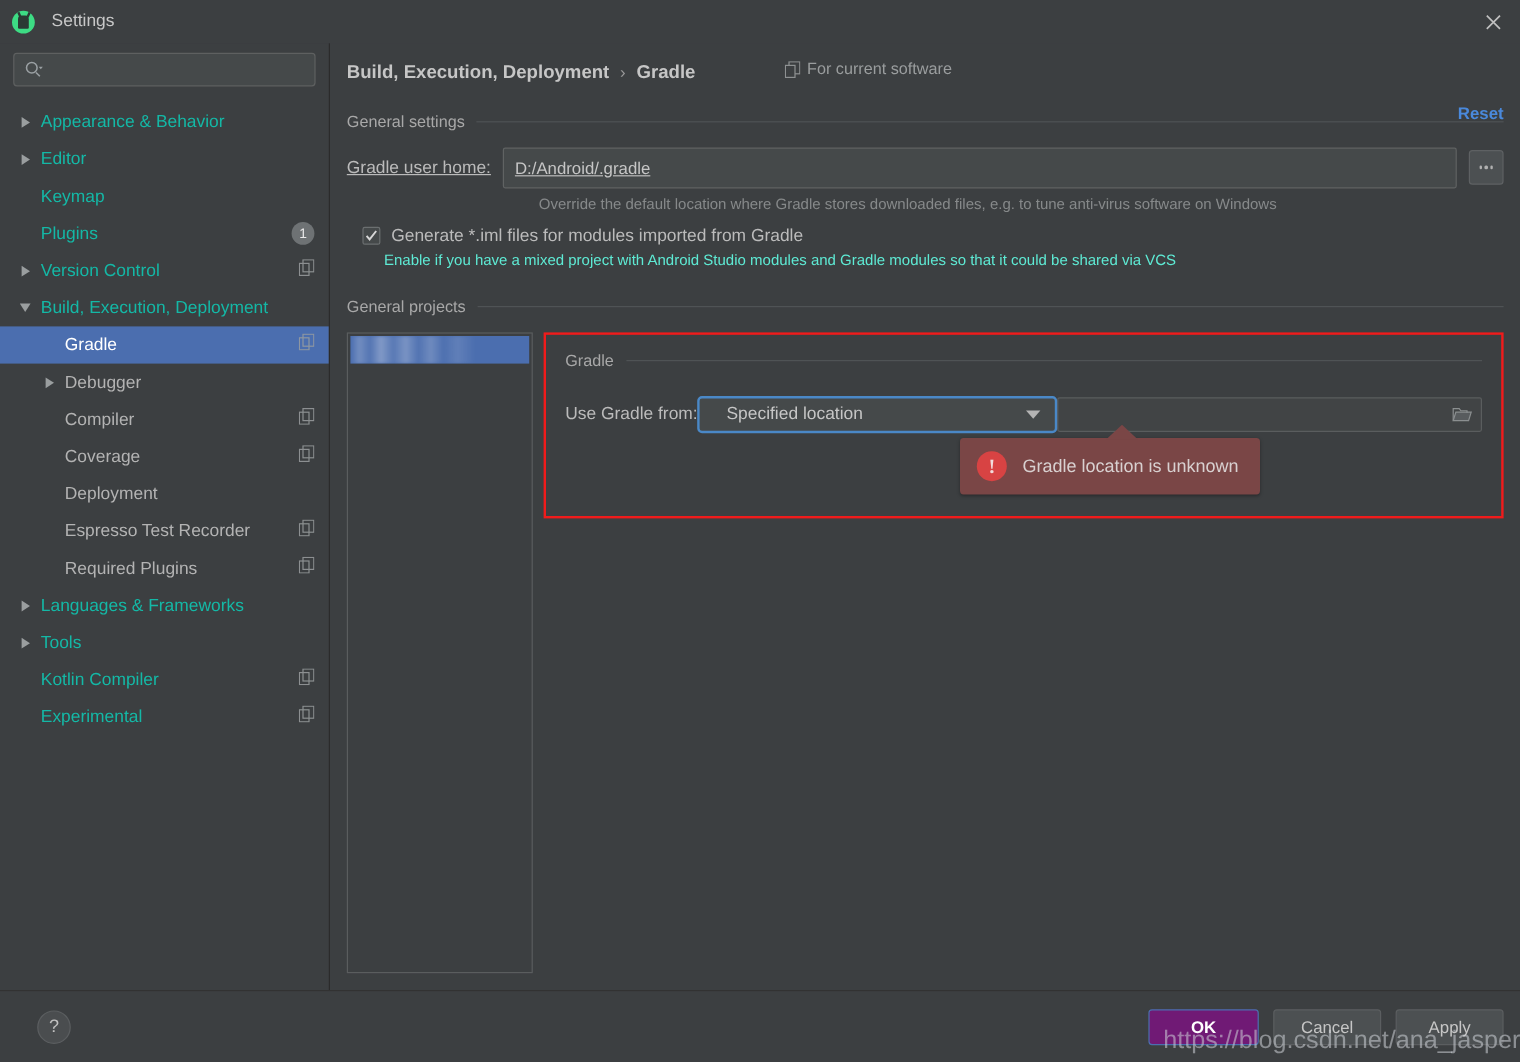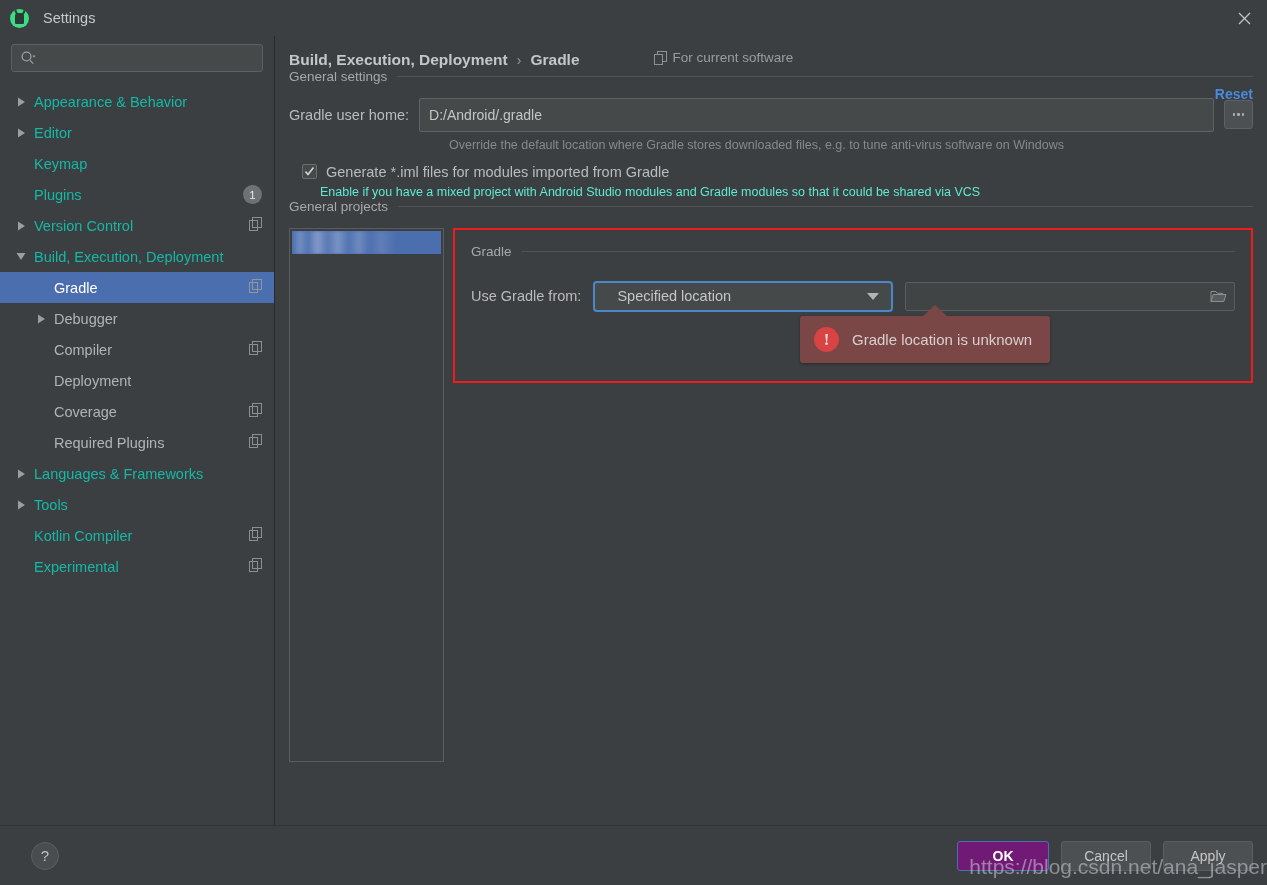--- a/index.html
+++ b/index.html
@@ -183,34 +183,36 @@
     cursor: pointer;
   }
 
   
   .group-title {
     display: flex;
     align-items: center;
     gap: 10px;
     font-size: 13.5px;
     color: #a8a8a8;
+    margin-top: 24px;
     text-align: right;
   }
   .group-title .rule {
     flex: 1;
     height: 1px;
     background: #4f5355;
   }
 
   
   .form-row {
     display: flex;
     align-items: center;
     margin-top: 14px;
     gap: 10px;
+    text-decoration: underline;
   }
   .form-label {
     font-size: 14.5px;
     color: #bbbbbb;
     white-space: nowrap;
   }
   .text-field {
     flex: 1;
     height: 29px;
     background: #45494a;
@@ -328,21 +330,21 @@
     gap: 10px;
     font-size: 13.5px;
     color: #a8a8a8;
   }
   .sub-group .rule {
     flex: 1; height: 1px; background: #4f5355;
   }
   .gradle-row {
     display: flex;
     align-items: center;
-    gap: 12px;
+    gap: 0;
     margin-top: 22px;
     justify-content: flex-end;
   }
   .combo {
     width: 300px;
     height: 31px;
     background: #45494a;
     border: 2px solid #4a88c7;
     border-radius: 4px;
     display: flex;
@@ -570,26 +572,35 @@
           <span class="arrow none"></span>
           <span class="tree-label" style="margin-left: 6px;">Compiler</span>
           <span class="tree-spacer"></span>
           <span><svg width="13" height="14" viewBox="0 0 13 14" class="scope-icon">
               <rect x="3.5" y="0.5" width="9" height="10" fill="none" stroke="#9a9e9f" stroke-width="1"></rect>
               <rect x="0.5" y="3.5" width="8" height="10" fill="none" stroke="#9a9e9f" stroke-width="1"></rect>
             </svg></span>
         </div>
         <div class="tree-row ind1 child">
           <span class="arrow none"></span>
+          <span class="tree-label" style="margin-left: 6px;">Coverage</span>
+          <span class="tree-spacer"></span>
+          <span><svg width="13" height="14" viewBox="0 0 13 14" class="scope-icon">
+              <rect x="3.5" y="0.5" width="9" height="10" fill="none" stroke="#9a9e9f" stroke-width="1"></rect>
+              <rect x="0.5" y="3.5" width="8" height="10" fill="none" stroke="#9a9e9f" stroke-width="1"></rect>
+            </svg></span>
+        </div>
+        <div class="tree-row ind1 child">
+          <span class="arrow none"></span>
           <span class="tree-label" style="margin-left: 6px;">Deployment</span>
           <span class="tree-spacer"></span>
         </div>
         <div class="tree-row ind1 child">
           <span class="arrow none"></span>
-          <span class="tree-label" style="margin-left: 6px;">Coverage</span>
+          <span class="tree-label" style="margin-left: 6px;">Espresso Test Recorder</span>
           <span class="tree-spacer"></span>
           <span><svg width="13" height="14" viewBox="0 0 13 14" class="scope-icon">
               <rect x="3.5" y="0.5" width="9" height="10" fill="none" stroke="#9a9e9f" stroke-width="1"></rect>
               <rect x="0.5" y="3.5" width="8" height="10" fill="none" stroke="#9a9e9f" stroke-width="1"></rect>
             </svg></span>
         </div>
         <div class="tree-row ind1 child">
           <span class="arrow none"></span>
           <span class="tree-label" style="margin-left: 6px;">Required Plugins</span>
           <span class="tree-spacer"></span>

